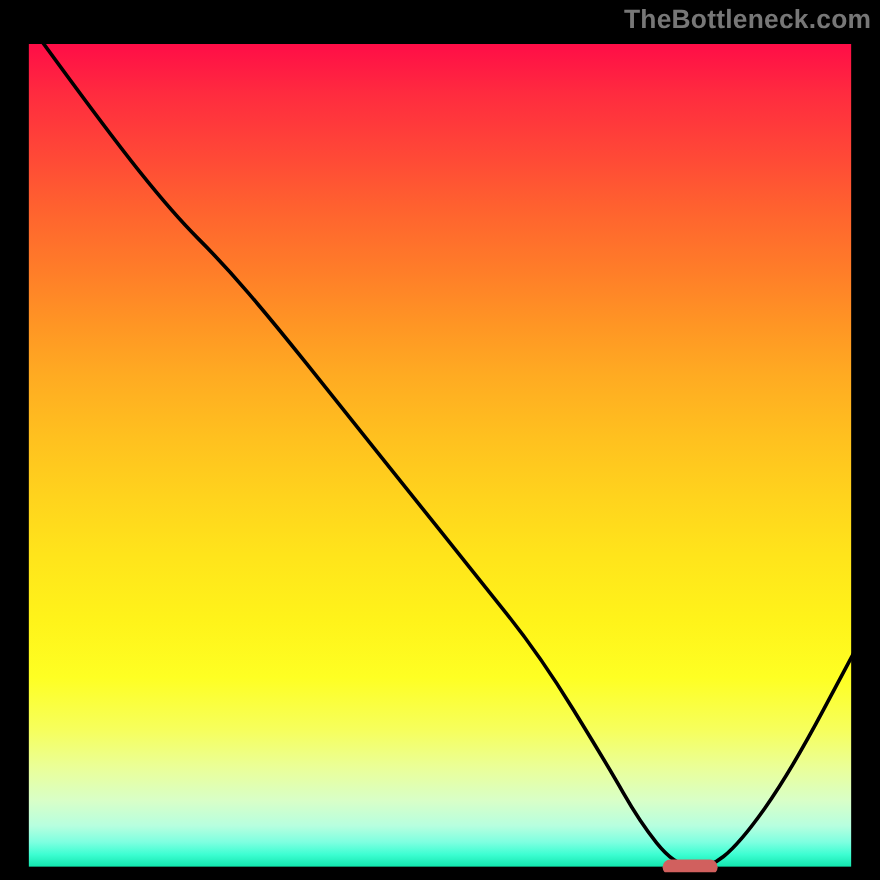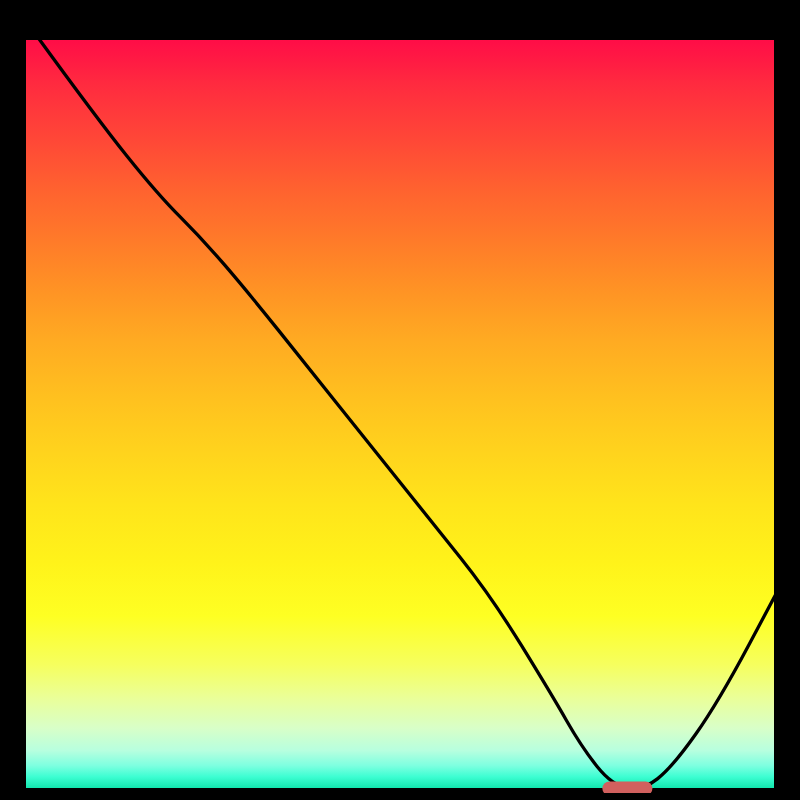--- a/index.html
+++ b/index.html
@@ -74,20 +74,21 @@
   .marker {
     fill: #d1605e;
     stroke: none;
   }
 </style>
 </head>
 <body>
 
 <div class="container">
 
+  <div class="watermark">TheBottleneck.com</div>
 
   <div class="plot-frame"></div>
 
   <svg class="overlay" viewBox="0 0 758 758" preserveAspectRatio="none">
     <path id="curve-path" class="curve" d="M 15.16 0 Q 75.8 83.38 106.12 121.27999999999997 Q 136.44 159.17999999999995 159.18 181.91999999999996 Q 181.92 204.65999999999997 204.66 231.18999999999997 Q 227.4 257.71999999999997 257.72 295.62 Q 288.04 333.52 318.36 371.41999999999996 Q 348.68 409.32 379 447.22 Q 409.32000000000005 485.12 439.64 523.02 Q 469.96 560.92 500.28 610.19 Q 530.6 659.46 545.76 685.99 Q 560.92 712.52 576.0799999999999 731.47 Q 591.24 750.42 606.4 753.073 Q 621.56 755.726 636.72 743.598 Q 651.88 731.47 674.62 699.255 Q 697.36 667.04 727.6800000000001 610.1899999999999 T 758 553.3399999999999"></path>
     <rect id="marker-rect" class="marker" rx="7" ry="7" x="581.386" y="746.452" width="50.028000000000006" height="14" fill="#d1605e"></rect>
   </svg>
 
 </div>
 

